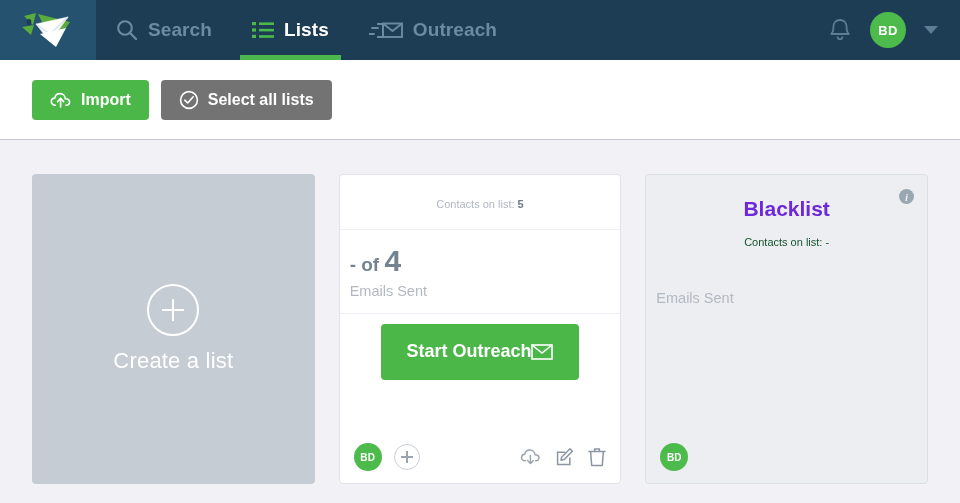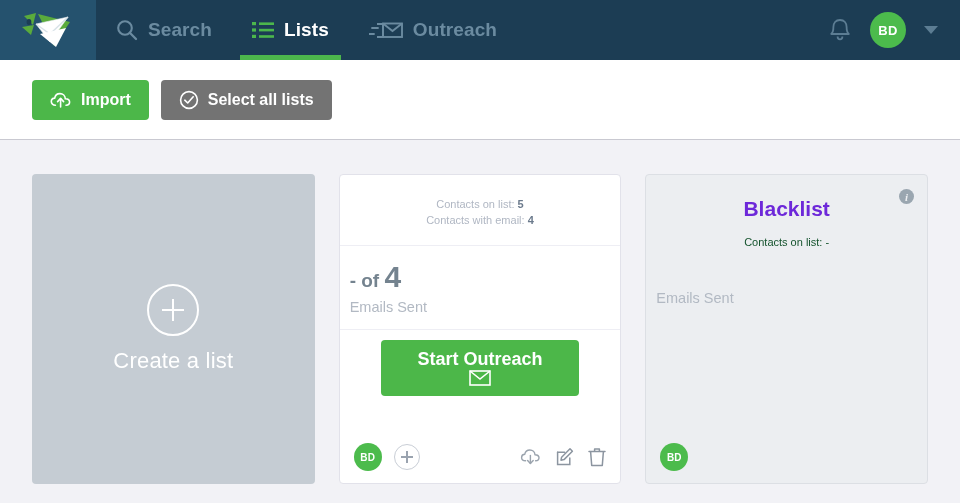--- a/index.html
+++ b/index.html
@@ -159,21 +159,20 @@
   .stat-sub { font-size: 14.5px; color: #b2b9c3; margin-top: 7px; }
 
   .card-cta { padding: 10px 0 0; display: flex; justify-content: center; }
   .cta-btn {
     width: 198px; height: 56px;
     background: #4cb749; border: none; border-radius: 4px;
     color: #fff; font-size: 18px; font-weight: bold;
     display: inline-flex; align-items: center; justify-content: center; gap: 0;
     cursor: pointer;
     font-family: "Liberation Sans", sans-serif;
-    flex-direction: column;
   }
 
   .card-footer {
     margin-top: auto;
     height: 52px;
     display: flex; align-items: center;
     padding: 0 14px;
     gap: 12px;
   }
   .avatar-sm {
@@ -296,24 +295,20 @@
     <div class="plus-circle-lg"></div>
     <div class="create-label">Create a list</div>
   </div>
 
   <div class="card card-list">
     <div class="card-head">
       <div class="card-meta">
         <div>
           <span>Contacts on list:</span>
           <b>5</b>
-        </div>
-        <div>
-          <span>Contacts with email:</span>
-          <b>4</b>
         </div>
       </div>
     </div>
 
     <div class="card-stats">
       <div class="stat-line">
         <span>- of</span>
         <span class="big">4</span>
       </div>
       <div class="stat-sub">Emails Sent</div>

